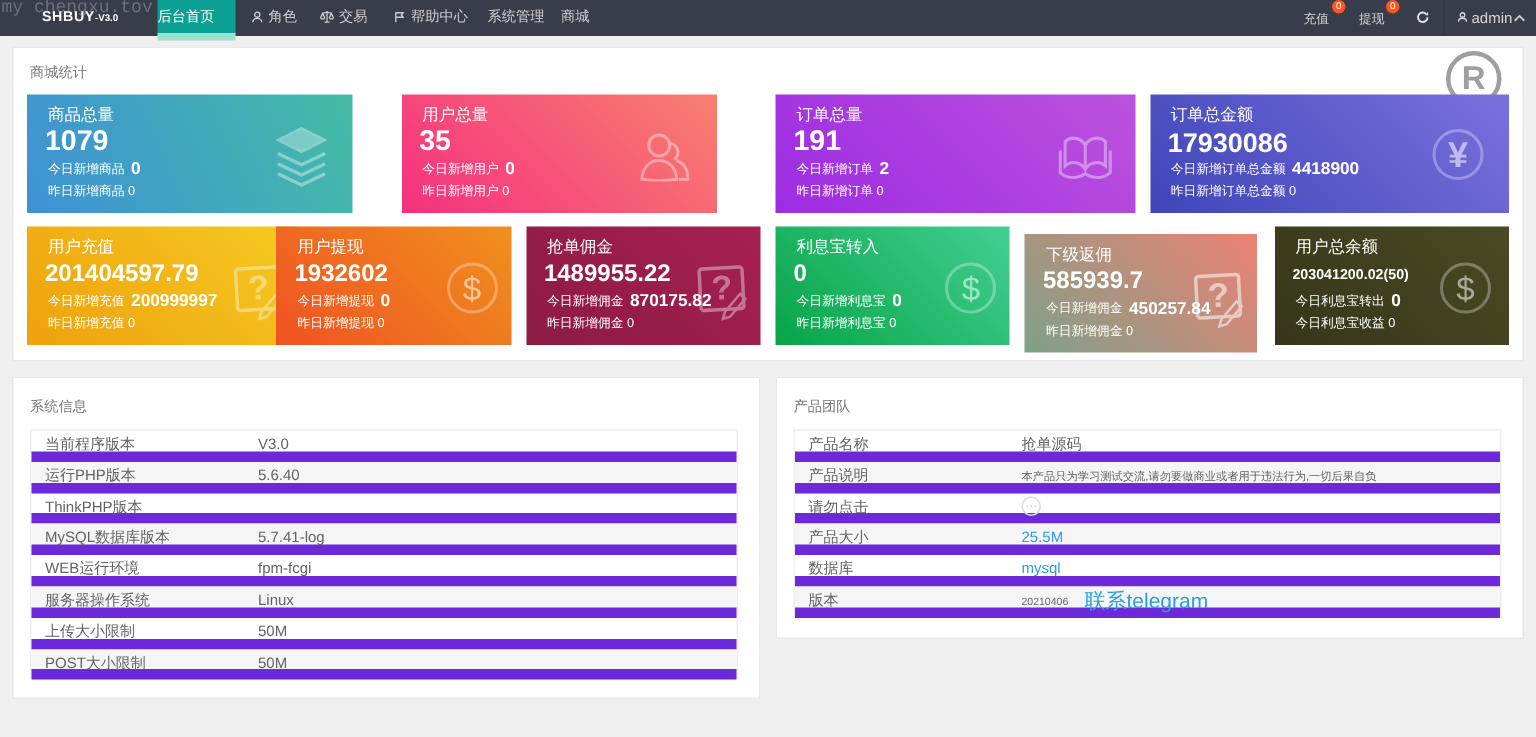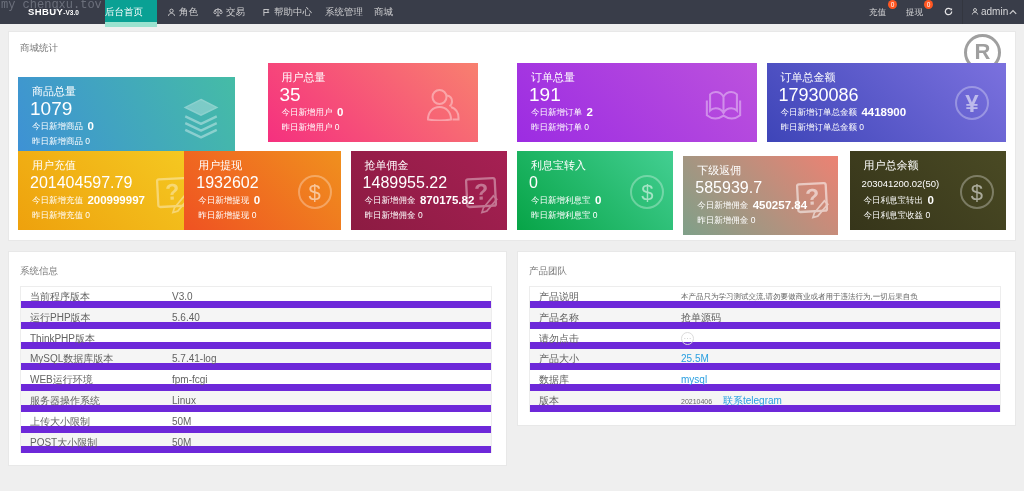--- a/index.html
+++ b/index.html
@@ -14,21 +14,21 @@
 .ni svg{vertical-align:-2px;margin-right:3px}
 .nr{position:absolute;top:0;height:24px;line-height:24px;color:#d6d6d8;font-size:8.5px}
 .badge{position:absolute;width:9px;height:9px;border-radius:5px;background:#ff5722;color:#fff;font-size:6.5px;text-align:center;line-height:9px;top:0}
 .sep{position:absolute;top:0;height:24px;width:1px;background:#33363f}
 .panel{position:absolute;background:#fff;border:1px solid #e8e8e8}
 .ptitle{position:absolute;left:11px;top:10px;font-size:9.5px;color:#787878}
 .pt2{top:13px !important}
 .rlogo{position:absolute;right:14px;top:2px;width:37px;height:37px;border:3.5px solid #9f9f9f;border-radius:50%;color:#9f9f9f;font-weight:bold;font-size:22px;text-align:center;line-height:29px}
 .card{position:absolute;height:79px;color:#fff;overflow:hidden}
 .ct{position:absolute;left:14px;top:8px;font-size:11px;line-height:12px;white-space:nowrap}
-.cn{position:absolute;left:12px;top:22px;font-size:19px;line-height:20px;font-weight:normal;white-space:nowrap}
+.cn{position:absolute;left:12px;top:22px;font-size:19px;line-height:20px;font-weight:bold;white-space:nowrap}
 .cn2{font-size:16px !important}
 .cn3{font-size:9.5px !important;top:23px !important}
 .cl{position:absolute;left:14px;top:43px;font-size:8.5px;line-height:12px;white-space:nowrap}
 .cl b{font-size:11.5px;vertical-align:-1px;margin-left:2px}
 .cl2{position:absolute;left:14px;top:58px;font-size:8.5px;line-height:12px;white-space:nowrap}
 .cic{position:absolute;opacity:.38}
 .ccir{position:absolute;border:2px solid rgba(255,255,255,.55);border-radius:50%;opacity:.55;text-align:center;color:#fff}
 .tbl{position:absolute;left:11px;top:34px;right:14px;border:1px solid #ededed;border-bottom:none}
 .trow{position:relative;display:flex;height:20.8px;line-height:19.8px;font-size:10px;color:#636363;border-bottom:7px solid #6d28d9}
 .trow:nth-child(even){background:#f5f5f5}
@@ -69,21 +69,21 @@
   <div class="nr" style="left:1009px;top:0"><svg width="8" height="6" viewBox="0 0 10 7" fill="none" stroke="#cfcfd1" stroke-width="1.5">
         <path d="M1 5.8L5 1.8L9 5.8"></path>
       </svg></div>
   <div class="wm">my chengxu.tov</div>
 </div>
 
 <div class="panel" style="left:8px;top:31px;width:1008px;height:210px">
   <div class="ptitle">商城统计</div>
   <div class="rlogo">R</div>
 
-  <div class="card" style="left:9px;top:45px;width:217px;background:linear-gradient(65deg,#3e91d5,#45bca6)">
+  <div class="card" style="left:9px;top:31px;width:217px;background:linear-gradient(65deg,#3e91d5,#45bca6)">
     <div class="ct">商品总量</div>
       <div class="cn">1079</div>
     <div class="cl">今日新增商品 <b>0</b></div>
       <div class="cl2">昨日新增商品 0</div>
     <svg class="cic" style="right:16px;top:20px" width="36" height="44" viewBox="0 0 48 58" fill="none" stroke="#fff" stroke-width="3">
       <polygon points="24,3 45,13.5 24,24 3,13.5" fill="#fff" stroke="#fff" stroke-width="2" fill-opacity=".8"></polygon>
       <path d="M3 25.5l21 10 21-10M3 34.5l21 10 21-10M3 43.5l21 10 21-10" stroke-linejoin="round"></path>
     </svg>
   </div>
   <div class="card" style="left:258.5px;top:31px;width:210px;background:linear-gradient(45deg,#f5307f,#f8806f)">
@@ -206,37 +206,37 @@
         <div class="tk">POST大小限制</div>
         <div class="tv">50M</div>
       </div>
   </div>
 </div>
 
 <div class="panel" style="left:517px;top:251px;width:499px;height:175px">
   <div class="ptitle pt2">产品团队</div>
   <div class="tbl" style="top:34px">
     <div class="trow">
+        <div class="tk">产品名称</div>
+        <div class="tv">抢单源码</div>
+      </div>
+    <div class="trow">
         <div class="tk">产品说明</div>
         <div class="tv" style="font-size:7.5px">本产品只为学习测试交流,请勿要做商业或者用于违法行为,一切后果自负</div>
       </div>
     <div class="trow">
-        <div class="tk">产品名称</div>
-        <div class="tv">抢单源码</div>
-      </div>
-    <div class="trow">
         <div class="tk">请勿点击</div>
         <div class="tv"><span style="display:inline-block;width:13px;height:13px;border:1px solid #dcdcdc;border-radius:50%;vertical-align:middle;color:#ccc;font-size:8px;line-height:11px;text-align:center">⋯</span></div>
       </div>
     <div class="trow">
         <div class="tk">产品大小</div>
         <div class="tv blue">25.5M</div>
       </div>
     <div class="trow">
         <div class="tk">数据库</div>
         <div class="tv blue">mysql</div>
       </div>
     <div class="trow">
         <div class="tk">版本</div>
-        <div class="tv"><span style="font-size:7px;color:#666">20210406</span><span class="blue" style="font-size:10px;position:absolute;left:193px;top:0">联系telegram</span></div>
+        <div class="tv"><span style="font-size:7px;color:#666">20210406</span><span class="blue" style="font-size:14px;position:absolute;left:193px;top:0">联系telegram</span></div>
       </div>
   </div>
 </div>
 
 </body></html>

